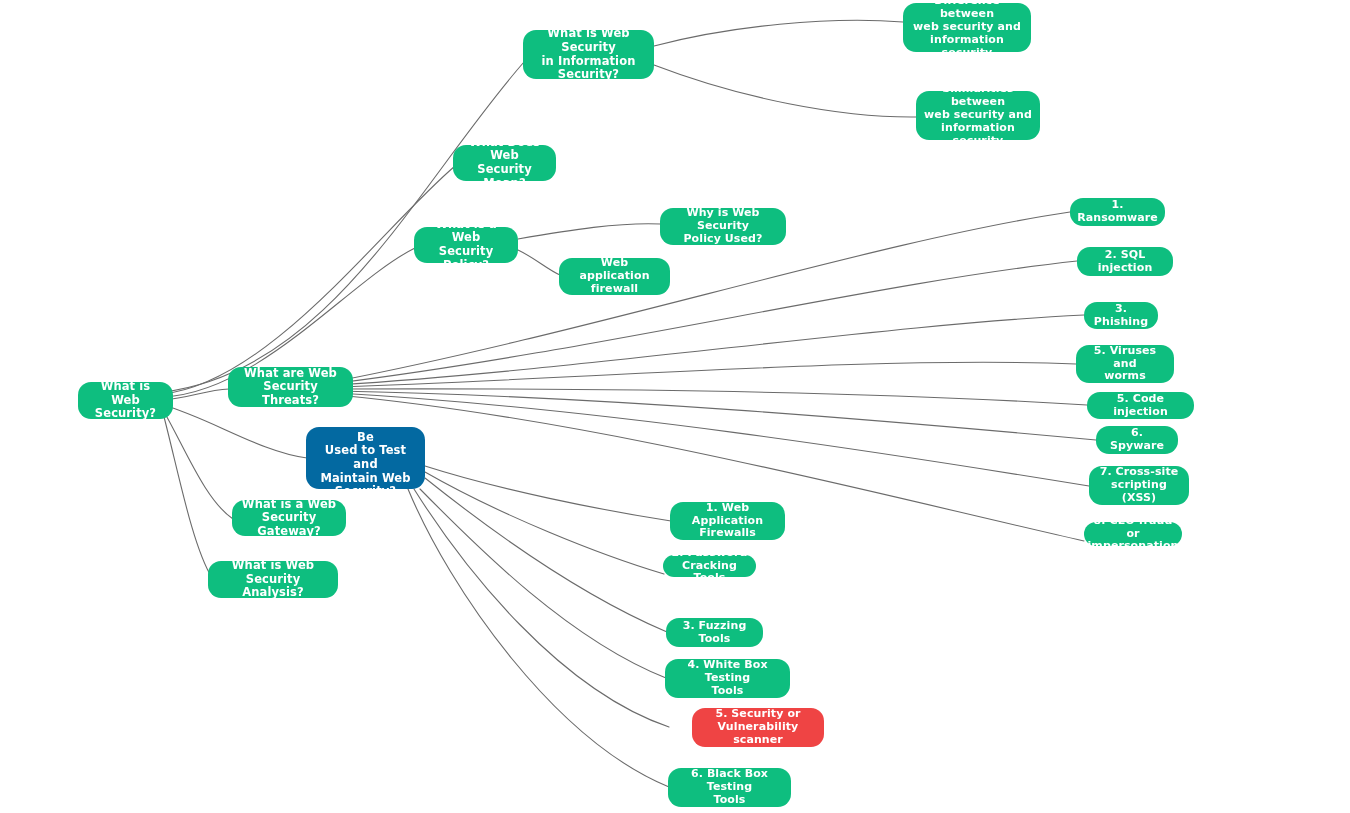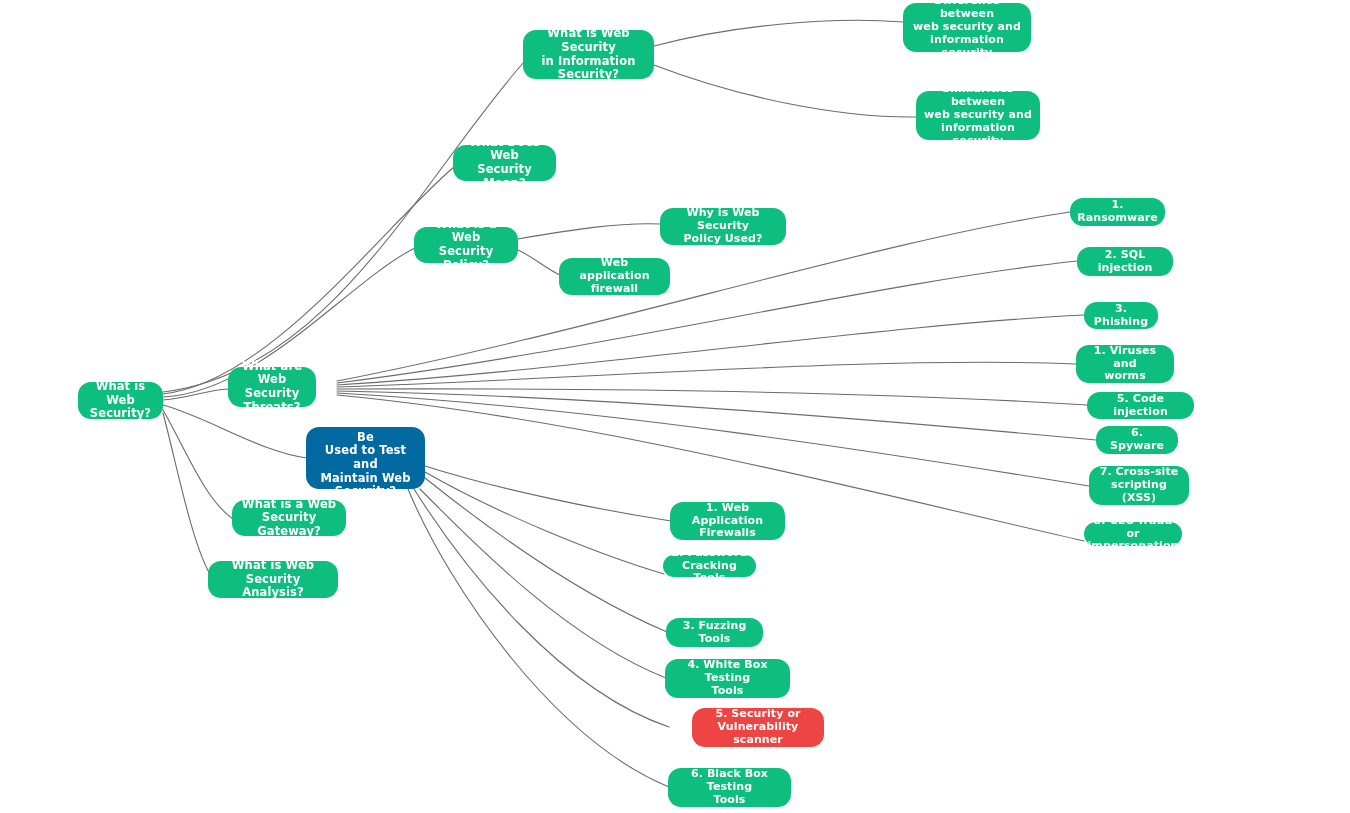--- a/index.html
+++ b/index.html
@@ -73,53 +73,53 @@
       <path d="M 337 393 C 600 408 880 452 1089 486" fill="none" stroke="#6b6b6b" stroke-width="1.1" stroke-linecap="round"></path>
       <path d="M 337 395 C 600 420 880 495 1084 541" fill="none" stroke="#6b6b6b" stroke-width="1.1" stroke-linecap="round"></path>
       <path d="M 425 466 C 500 490 600 510 671 521" fill="none" stroke="#6b6b6b" stroke-width="1.1" stroke-linecap="round"></path>
       <path d="M 425 472 C 500 515 600 555 664 574" fill="none" stroke="#6b6b6b" stroke-width="1.1" stroke-linecap="round"></path>
       <path d="M 425 478 C 490 530 580 595 667 632" fill="none" stroke="#6b6b6b" stroke-width="1.1" stroke-linecap="round"></path>
       <path d="M 420 489 C 480 550 570 640 666 678" fill="none" stroke="#6b6b6b" stroke-width="1.1" stroke-linecap="round"></path>
       <path d="M 414 489 C 465 570 560 690 669 727" fill="none" stroke="#6b6b6b" stroke-width="1.1" stroke-linecap="round"></path>
       <path d="M 408 489 C 450 590 555 740 669 787" fill="none" stroke="#6b6b6b" stroke-width="1.1" stroke-linecap="round"></path>
     </svg>
   <div id="node-layer">
-      <div class="node root" style="left: 78px; top: 382px; width: 85px; height: 37px; background: rgb(14, 190, 127); color: rgb(255, 255, 255);">What is Web
+      <div class="node root" style="left: 78px; top: 382px; width: 95px; height: 37px; background: rgb(14, 190, 127); color: rgb(255, 255, 255);">What is Web
 Security?</div>
       <div class="node lvl1" style="left: 453px; top: 145px; width: 103px; height: 36px; background: rgb(14, 190, 127); color: rgb(255, 255, 255);">What Does Web
 Security Mean?</div>
       <div class="node lvl1" style="left: 523px; top: 30px; width: 131px; height: 49px; background: rgb(14, 190, 127); color: rgb(255, 255, 255);">What is Web Security
 in Information
 Security?</div>
       <div class="node lvl2" style="left: 903px; top: 3px; width: 128px; height: 49px; background: rgb(14, 190, 127); color: rgb(255, 255, 255);">Difference between
 web security and
 information security</div>
       <div class="node lvl2" style="left: 916px; top: 91px; width: 124px; height: 49px; background: rgb(14, 190, 127); color: rgb(255, 255, 255);">Similarities between
 web security and
 information security</div>
       <div class="node lvl1" style="left: 414px; top: 227px; width: 104px; height: 36px; background: rgb(14, 190, 127); color: rgb(255, 255, 255);">What is a Web
 Security Policy?</div>
       <div class="node lvl2" style="left: 660px; top: 208px; width: 126px; height: 37px; background: rgb(14, 190, 127); color: rgb(255, 255, 255);">Why is Web Security
 Policy Used?</div>
       <div class="node lvl2" style="left: 559px; top: 258px; width: 111px; height: 37px; background: rgb(14, 190, 127); color: rgb(255, 255, 255);">Web application
 firewall</div>
-      <div class="node lvl1" style="left: 228px; top: 367px; width: 88px; height: 40px; background: rgb(14, 190, 127); color: rgb(255, 255, 255);">What are Web
+      <div class="node lvl1" style="left: 228px; top: 367px; width: 125px; height: 40px; background: rgb(14, 190, 127); color: rgb(255, 255, 255);">What are Web
 Security Threats?</div>
       <div class="node lvl1" style="left: 306px; top: 427px; width: 119px; height: 62px; background: #0369a1; color: rgb(255, 255, 255);">What Tools Can Be
 Used to Test and
 Maintain Web
 Security?</div>
       <div class="node lvl1" style="left: 232px; top: 500px; width: 114px; height: 36px; background: rgb(14, 190, 127); color: rgb(255, 255, 255);">What is a Web
 Security Gateway?</div>
       <div class="node lvl1" style="left: 208px; top: 561px; width: 130px; height: 37px; background: rgb(14, 190, 127); color: rgb(255, 255, 255);">What is Web Security
 Analysis?</div>
       <div class="node leaf" style="left: 1070px; top: 198px; width: 95px; height: 28px; background: rgb(14, 190, 127); color: rgb(255, 255, 255);">1. Ransomware</div>
       <div class="node leaf" style="left: 1077px; top: 247px; width: 96px; height: 29px; background: rgb(14, 190, 127); color: rgb(255, 255, 255);">2. SQL injection</div>
       <div class="node leaf" style="left: 1084px; top: 302px; width: 74px; height: 27px; background: rgb(14, 190, 127); color: rgb(255, 255, 255);">3. Phishing</div>
-      <div class="node leaf" style="left: 1076px; top: 345px; width: 98px; height: 38px; background: rgb(14, 190, 127); color: rgb(255, 255, 255);">1. Viruses and
+      <div class="node leaf" style="left: 1076px; top: 345px; width: 98px; height: 38px; background: rgb(14, 190, 127); color: rgb(255, 255, 255);">5. Viruses and
 worms</div>
       <div class="node leaf" style="left: 1087px; top: 392px; width: 107px; height: 27px; background: rgb(14, 190, 127); color: rgb(255, 255, 255);">5. Code injection</div>
       <div class="node leaf" style="left: 1096px; top: 426px; width: 82px; height: 28px; background: rgb(14, 190, 127); color: rgb(255, 255, 255);">6. Spyware</div>
       <div class="node leaf" style="left: 1089px; top: 466px; width: 100px; height: 39px; background: rgb(14, 190, 127); color: rgb(255, 255, 255);">7. Cross-site
 scripting (XSS)</div>
       <div class="node leaf" style="left: 1084px; top: 522px; width: 98px; height: 24px; background: rgb(14, 190, 127); color: rgb(255, 255, 255);">8. CEO fraud or
 impersonation</div>
       <div class="node leaf" style="left: 670px; top: 502px; width: 115px; height: 38px; background: rgb(14, 190, 127); color: rgb(255, 255, 255);">1. Web Application
 Firewalls</div>
       <div class="node leaf" style="left: 663px; top: 555px; width: 93px; height: 22px; background: rgb(14, 190, 127); color: rgb(255, 255, 255);">2. Password

